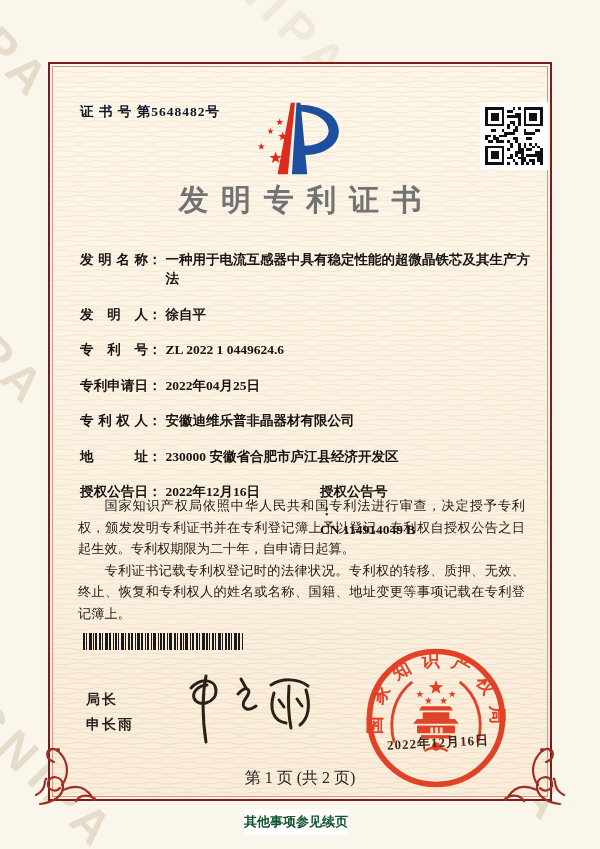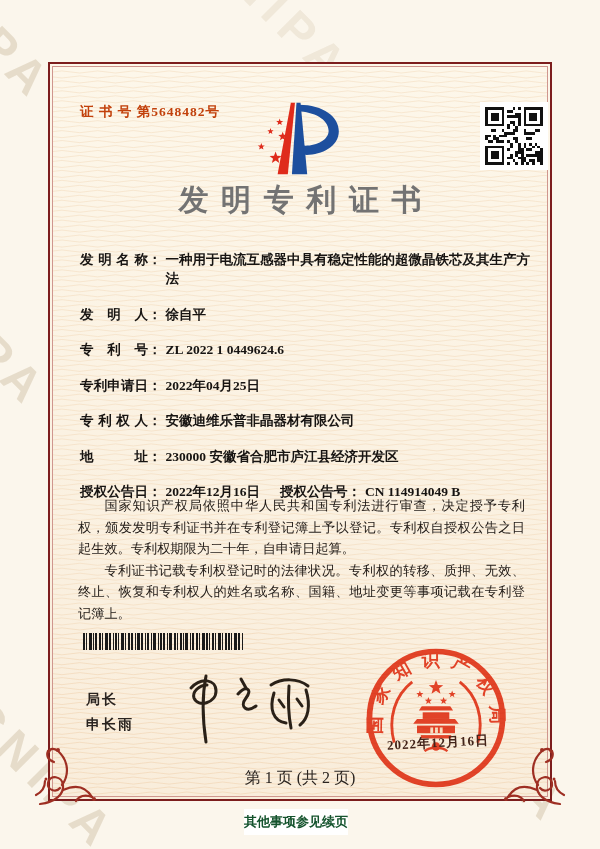--- a/index.html
+++ b/index.html
@@ -12,36 +12,36 @@
       transform:rotate(45deg);white-space:nowrap;pointer-events:none;}
   .wm.light{color:rgba(200,182,152,.22);}
 
   
   .frame{position:absolute;left:48px;top:62px;width:504px;height:739px;box-sizing:border-box;
          border:2px solid #7c1d1d;background:linear-gradient(#fdf7ea,#f9eddb);}
   .frame-inner{position:absolute;inset:2px;border:1px solid #cf968e;pointer-events:none;}
   .waves{position:absolute;inset:3px;width:calc(100% - 6px);height:calc(100% - 6px);}
 
   
-  .cert-no{position:absolute;left:80px;top:103px;font-size:13.5px;font-weight:600;color:#c2410c;letter-spacing:1px;}
+  .cert-no{position:absolute;left:80px;top:103px;font-size:13.5px;font-weight:600;color:#0f172a;letter-spacing:1px;}
   .logo{position:absolute;left:246px;top:101px;width:102px;height:78px;}
   .qr-box{position:absolute;left:480px;top:102px;width:68px;height:68px;background:#fff;display:flex;align-items:center;justify-content:center;}
   .qr-box svg{width:58px;height:58px;}
   .title{position:absolute;left:48px;top:180px;width:504px;text-align:center;font-size:30px;font-weight:700;
          letter-spacing:0.42em;padding-left:0.42em;box-sizing:border-box;color:#737373;}
 
   
   .fields{position:absolute;left:80px;top:250px;width:452px;font-size:13.5px;color:#171412;font-weight:600;}
   .frow{display:flex;align-items:flex-start;margin-bottom:16.5px;line-height:19px;}
   .flabel{display:inline-block;width:68px;text-align:justify;text-align-last:justify;flex:none;}
   .fcolon{flex:none;margin-right:4px;}
   .fvalue{flex:1;}
   .frow.pair{gap:0;}
   .pair .grp{display:flex;}
-  .pair .grp.second{margin-left:20px;}
+  .pair .grp.second{margin-left:60px;flex-direction:column;}
 
   
   .bodytext{position:absolute;left:78px;top:495px;width:447px;font-size:13.2px;line-height:21.6px;
             color:#201a16;text-align:justify;}
   .bodytext p{margin:0;text-indent:2em;}
 
   
   .barcode{position:absolute;left:83px;top:633px;width:162px;height:17px;}
 
   

